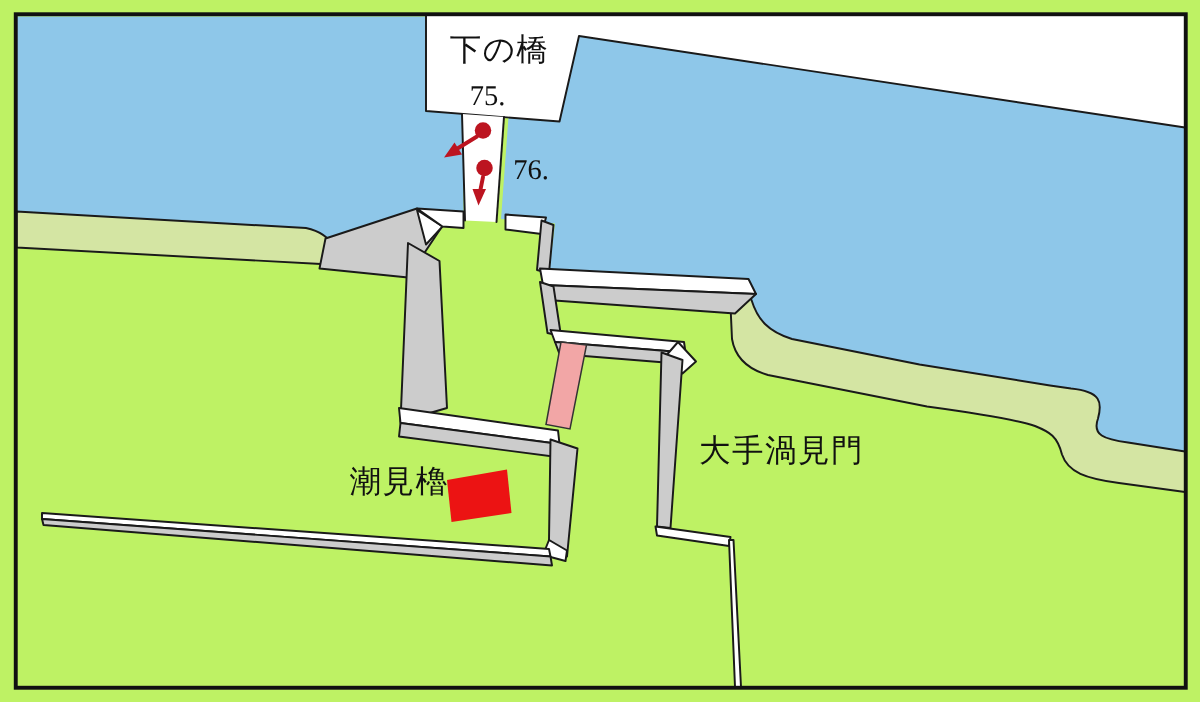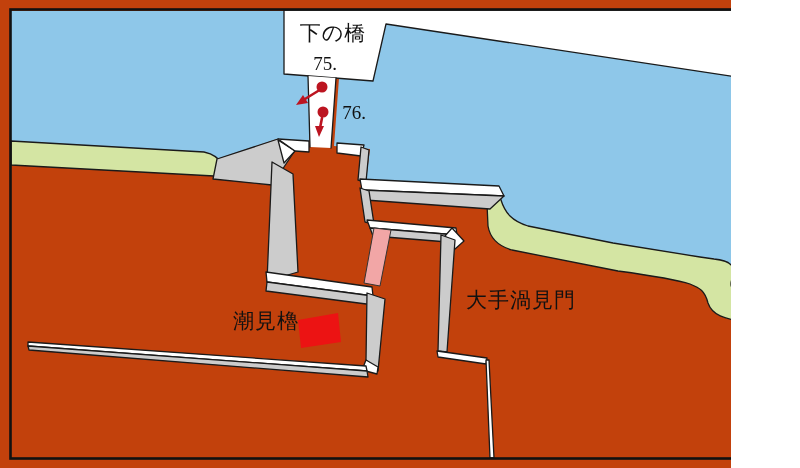--- a/index.html
+++ b/index.html
@@ -1,16 +1,16 @@
 <!DOCTYPE html>
 <html style="--water: #8ec7e9; --bank: #d4e5a3; --wall: #cccccc; --gatehl: #f2a6a6; --building: #ec1313; --marker: #bc1420; --line: #1a1a1a;"><head>
 <meta charset="utf-8">
 <style>
   html,body{margin:0;padding:0;background:#ffffff;}
-  .stage{position:relative;width:731px;height:468px;background:#c2410c;overflow:hidden;
+  .stage{position:relative;width:800px;height:468px;background:#bef264;overflow:hidden;
          font-family:"Liberation Serif","DejaVu Serif",serif;}
   svg{display:block;}
   .ln{stroke:var(--line,#1a1a1a);stroke-width:1.3;stroke-linejoin:round;stroke-linecap:round;}
   .nofill{fill:none;}
   .white{fill:#ffffff;}
   .water{fill:var(--water,#8ec7e9);}
   .bank{fill:var(--bank,#d4e5a3);}
   .wall{fill:var(--wall,#cccccc);}
   .gate{fill:var(--gatehl,#f2a6a6);}
   .bldg{fill:var(--building,#ec1313);}

